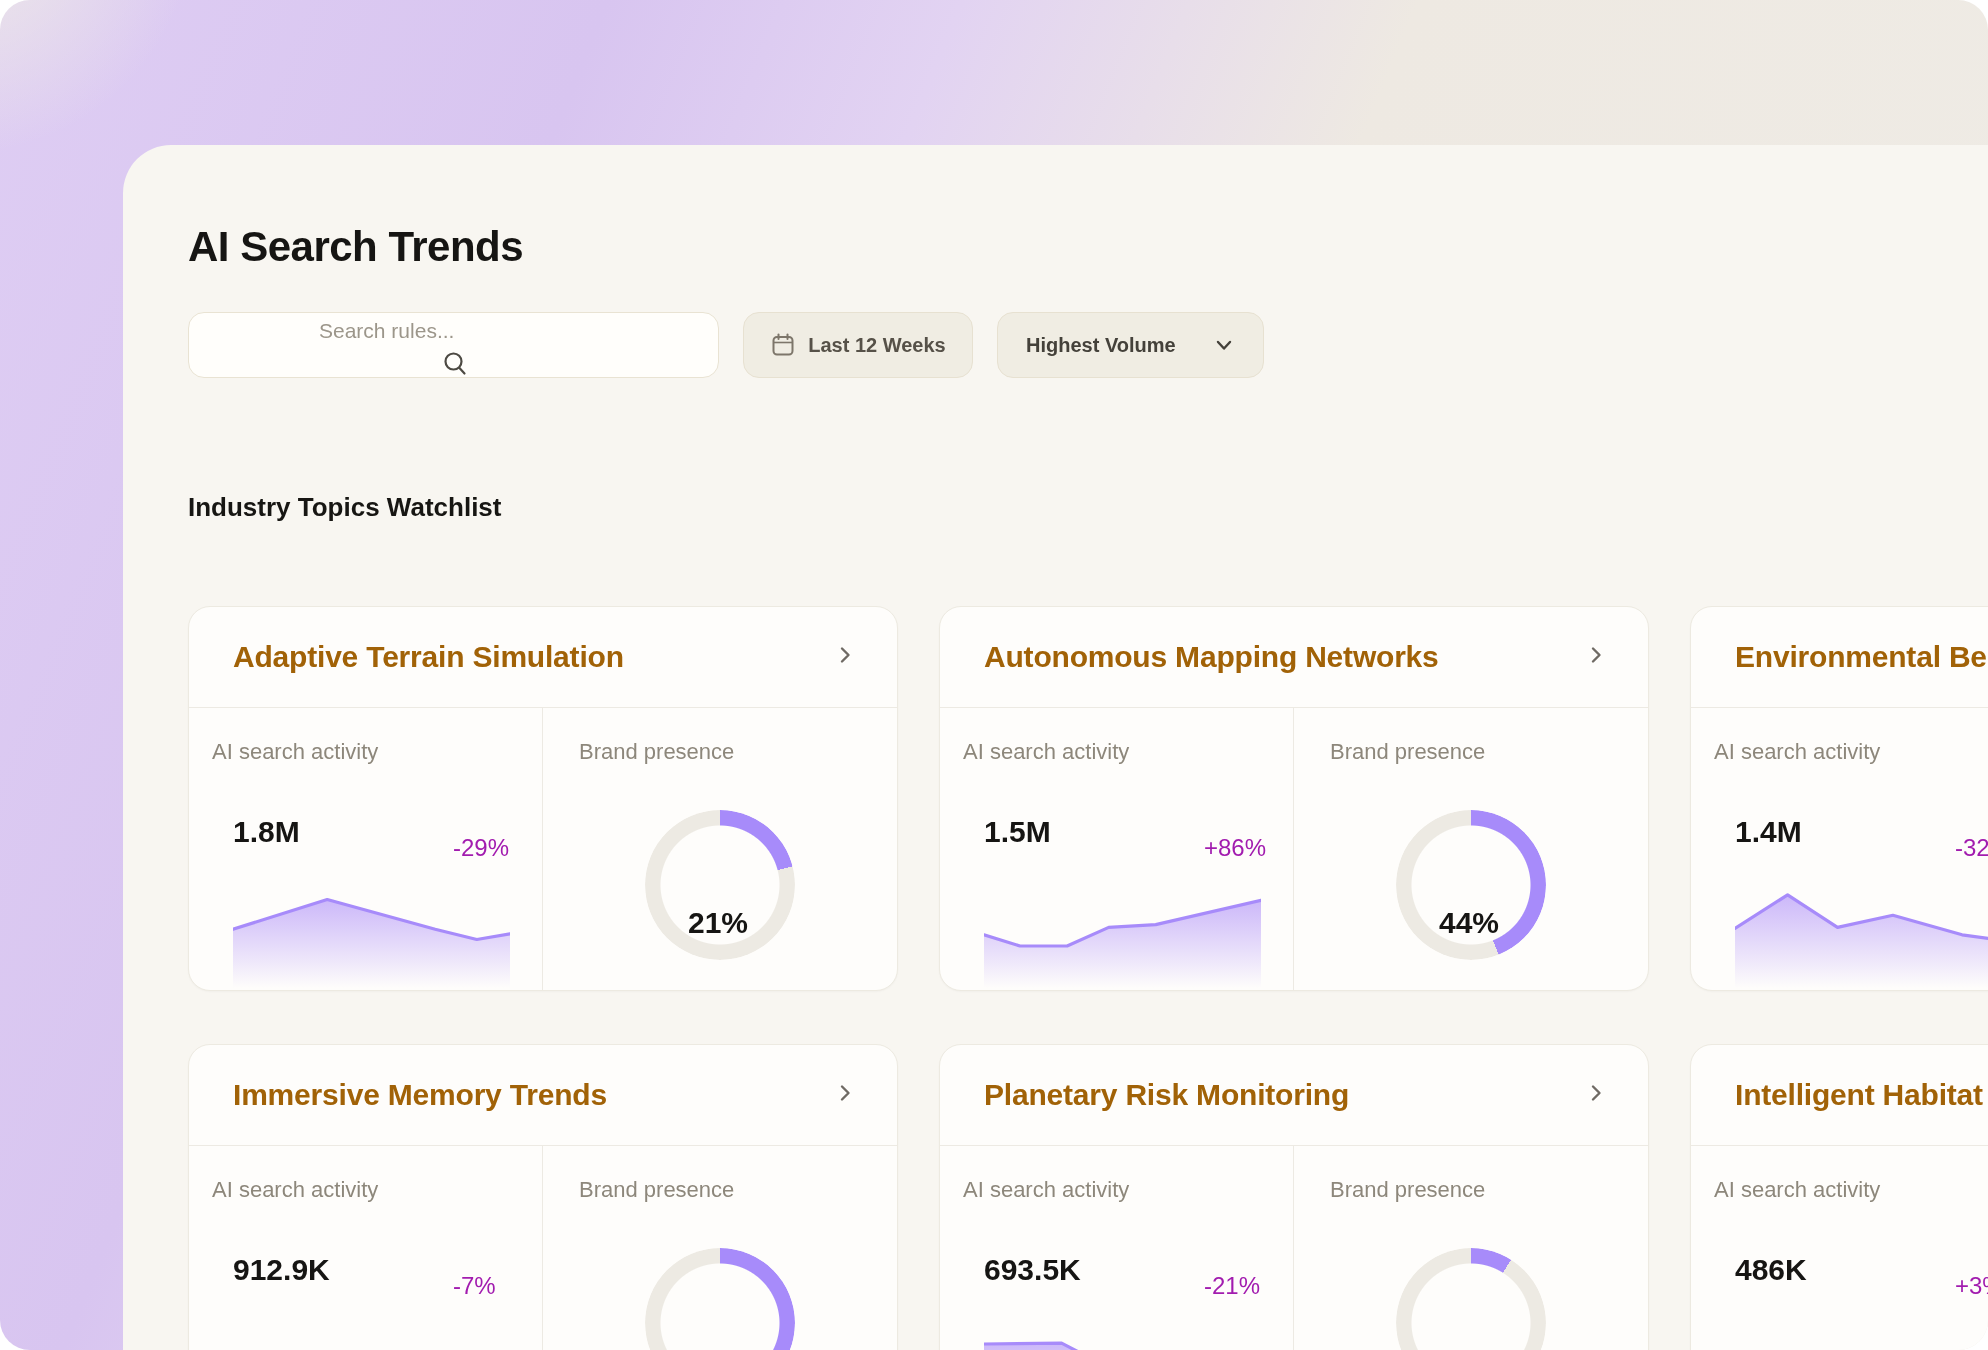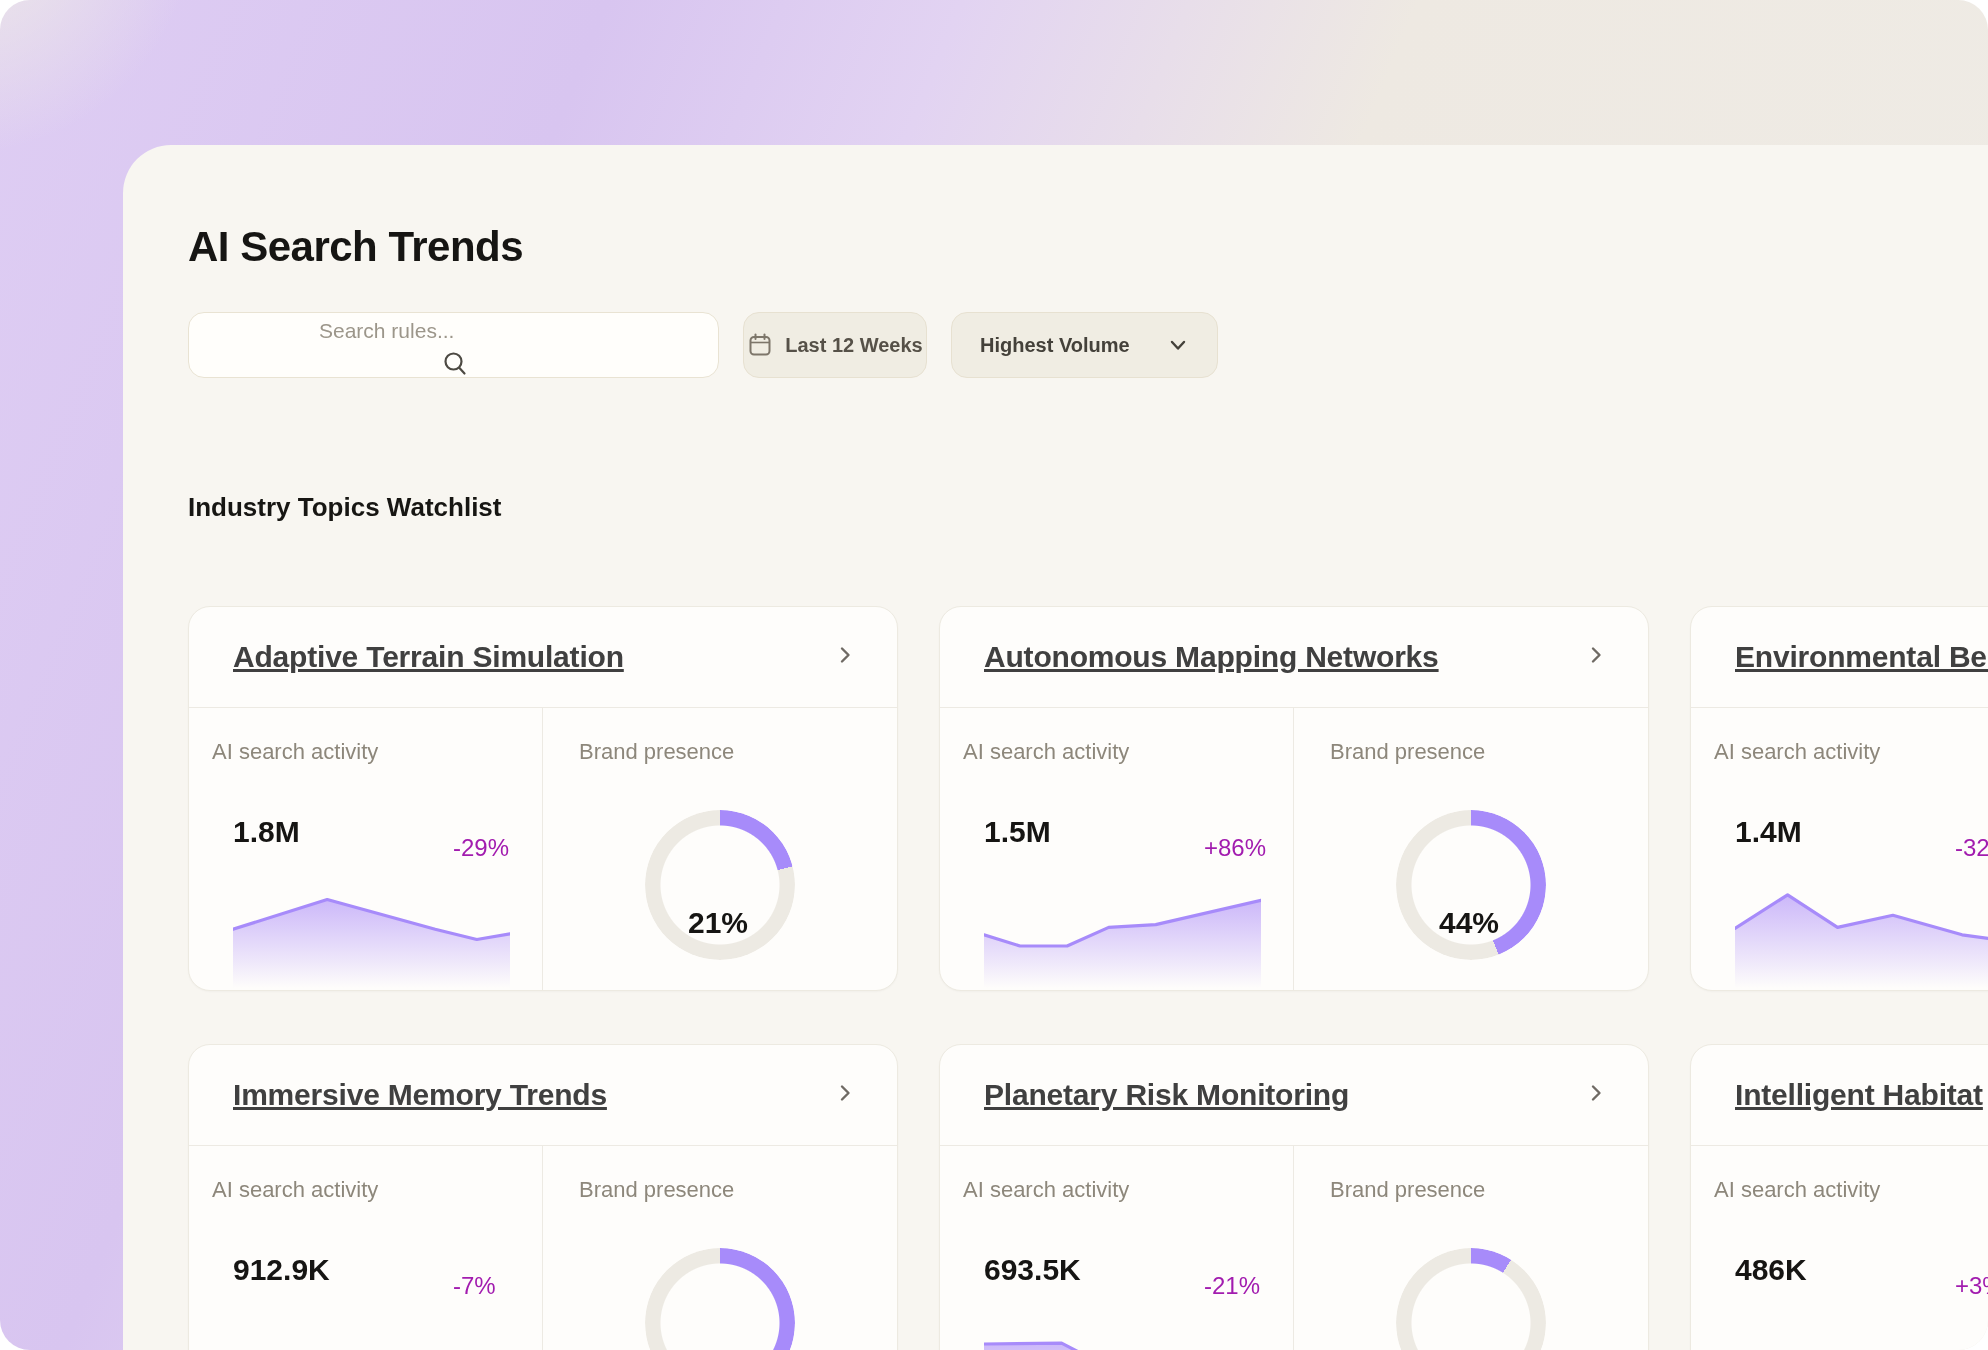--- a/index.html
+++ b/index.html
@@ -27,36 +27,36 @@
   .search-box input{
     flex:1;border:none;outline:none;background:transparent;font-size:21px;color:#3c3a34;
     font-family:"Liberation Sans",sans-serif;
   }
   .search-box input::placeholder{color:#9c968a;}
   .btn{
     height:66px;box-sizing:border-box;background:#f0ede3;border:1.5px solid #e7e1d1;
     border-radius:16px;display:flex;align-items:center;justify-content:center;gap:13px;
     cursor:pointer;
   }
-  .btn-date{width:184px;gap:12px;}
+  .btn-date{width:230px;gap:12px;}
   .btn-sort{width:267px;justify-content:space-between;padding:0 28px;}
   .btn-label{font-size:20px;font-weight:700;color:#565148;}
   .btn-sort .btn-label{color:#44413a;}
   .section-heading{font-size:26px;font-weight:700;color:#171613;line-height:34px;margin:112px 0 0 0;}
   
   .grid{display:grid;grid-template-columns:repeat(3,710px);gap:53px 41px;margin-top:82px;}
   .card{
     width:710px;height:385px;background:#fefdfb;border:1px solid #edeae1;border-radius:22px;
     box-sizing:border-box;box-shadow:0 1px 2px rgba(40,30,10,.03);overflow:hidden;
   }
   .card-header{
     height:100px;display:flex;align-items:center;justify-content:space-between;
     padding:0 40px 0 44px;border-bottom:1px solid #edeae3;
   }
-  .card-title{font-size:30px;font-weight:700;color:#404040;letter-spacing:-.2px;white-space:nowrap;text-decoration:underline;}
+  .card-title{font-size:30px;font-weight:700;color:#a16207;letter-spacing:-.2px;white-space:nowrap;}
   .card-body{display:flex;height:284px;}
   .col{width:355px;box-sizing:border-box;position:relative;}
   .col-left{border-right:1px solid #edeae3;}
   .col-label{font-size:22px;color:#8d877b;margin:30px 0 0 23px;line-height:28px;}
   .col-right .col-label{margin-left:36px;}
   .stats-row{position:relative;margin:46px 0 0 44px;height:40px;}
   .stat-value{font-size:30px;font-weight:700;color:#161513;line-height:40px;}
   .stat-change{position:absolute;left:220px;top:16px;font-size:24px;color:#a21caf;line-height:40px;}
   .spark{position:absolute;left:44px;top:182px;width:277px;height:98px;display:block;}
   .donut{

